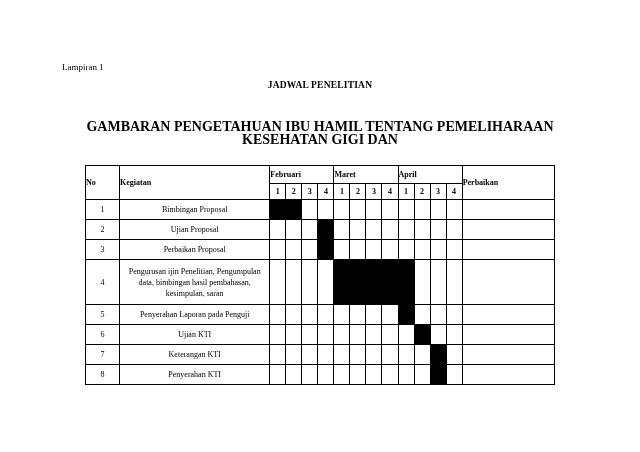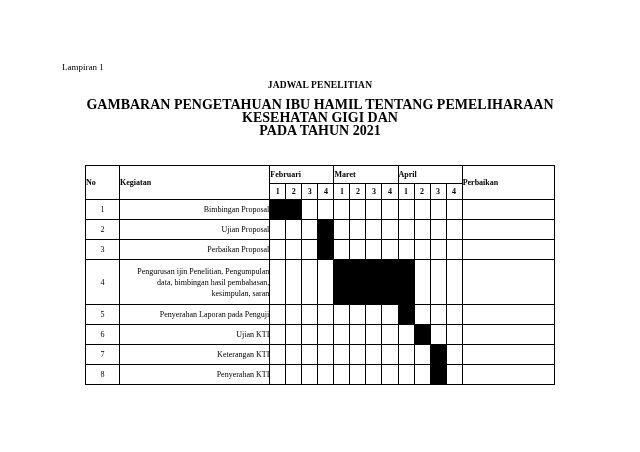--- a/index.html
+++ b/index.html
@@ -31,21 +31,21 @@
     position: absolute;
     left: 62px;
     top: 80px;
     width: 516px;
     text-align: center;
   }
   .title-main {
     font-size: 9.5px;
     font-weight: bold;
     letter-spacing: 0.2px;
-    margin-bottom: 8px;
+    margin-bottom: 30px;
   }
   .title-sub {
     font-size: 14px;
     font-weight: bold;
     line-height: 13px;
   }
   .table-wrap {
     position: absolute;
     left: 85px;
     top: 165px;
@@ -79,21 +79,21 @@
     font-size: 8px;
     height: 15px;
   }
   td.num {
     text-align: center;
     vertical-align: middle;
     height: 19px;
     font-size: 8px;
   }
   td.act {
-    text-align: right;
+    text-align: center;
     vertical-align: middle;
     padding: 2px 4px;
     font-size: 8px;
     line-height: 11px;
   }
   td.cell {
     height: 19px;
   }
   td.filled {
     background: #000000;
@@ -110,21 +110,20 @@
 <body>
 
 <div class="page">
 
   <div class="lampiran">Lampiran 1</div>
 
   <div class="heading-block">
     <div class="title-main">JADWAL PENELITIAN</div>
     <div class="title-sub">
       <div>GAMBARAN PENGETAHUAN IBU HAMIL TENTANG PEMELIHARAAN KESEHATAN GIGI DAN</div>
-      <div>PADA TAHUN 2021</div>
     </div>
   </div>
 
   <div class="table-wrap">
     <table class="sched">
       <colgroup>
         <col class="col-no">
         <col class="col-keg">
         <col class="col-wk">
           <col class="col-wk">

